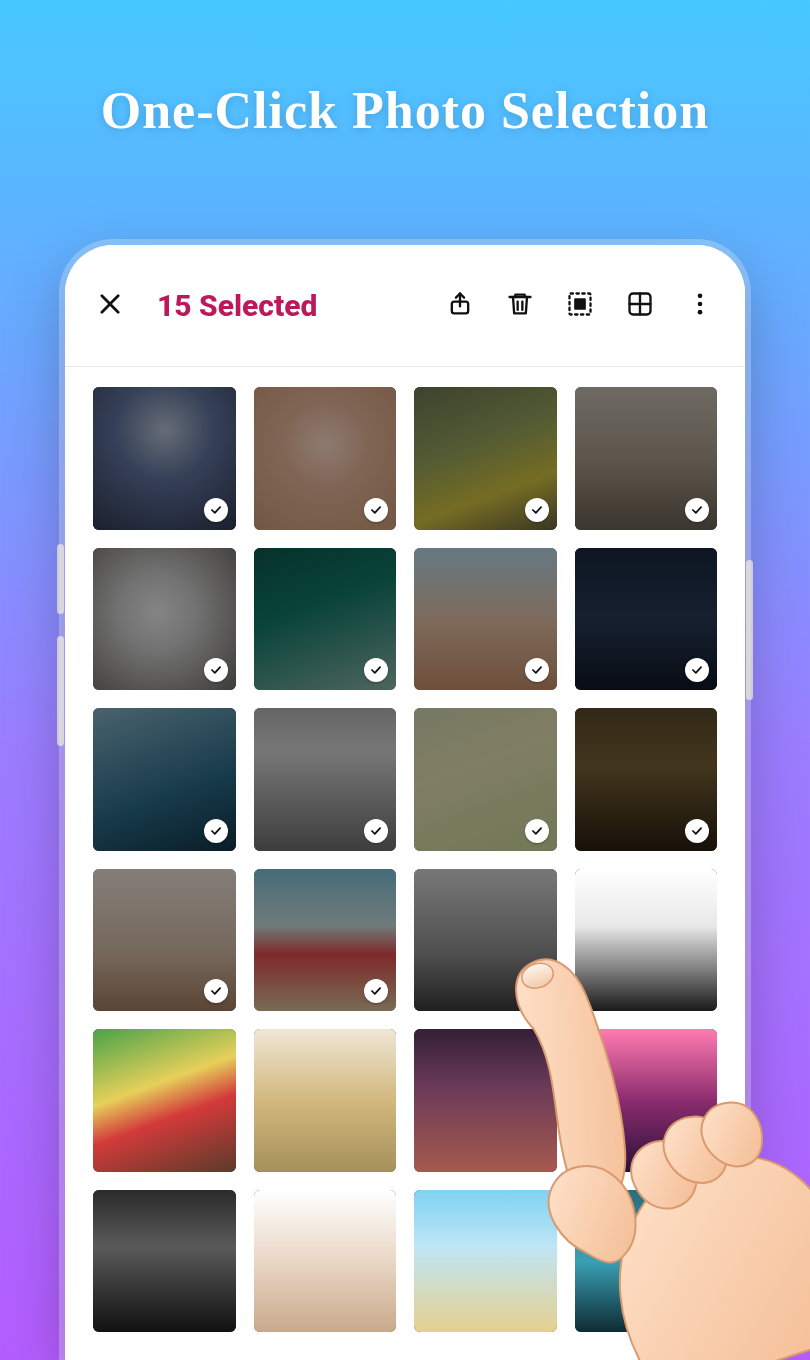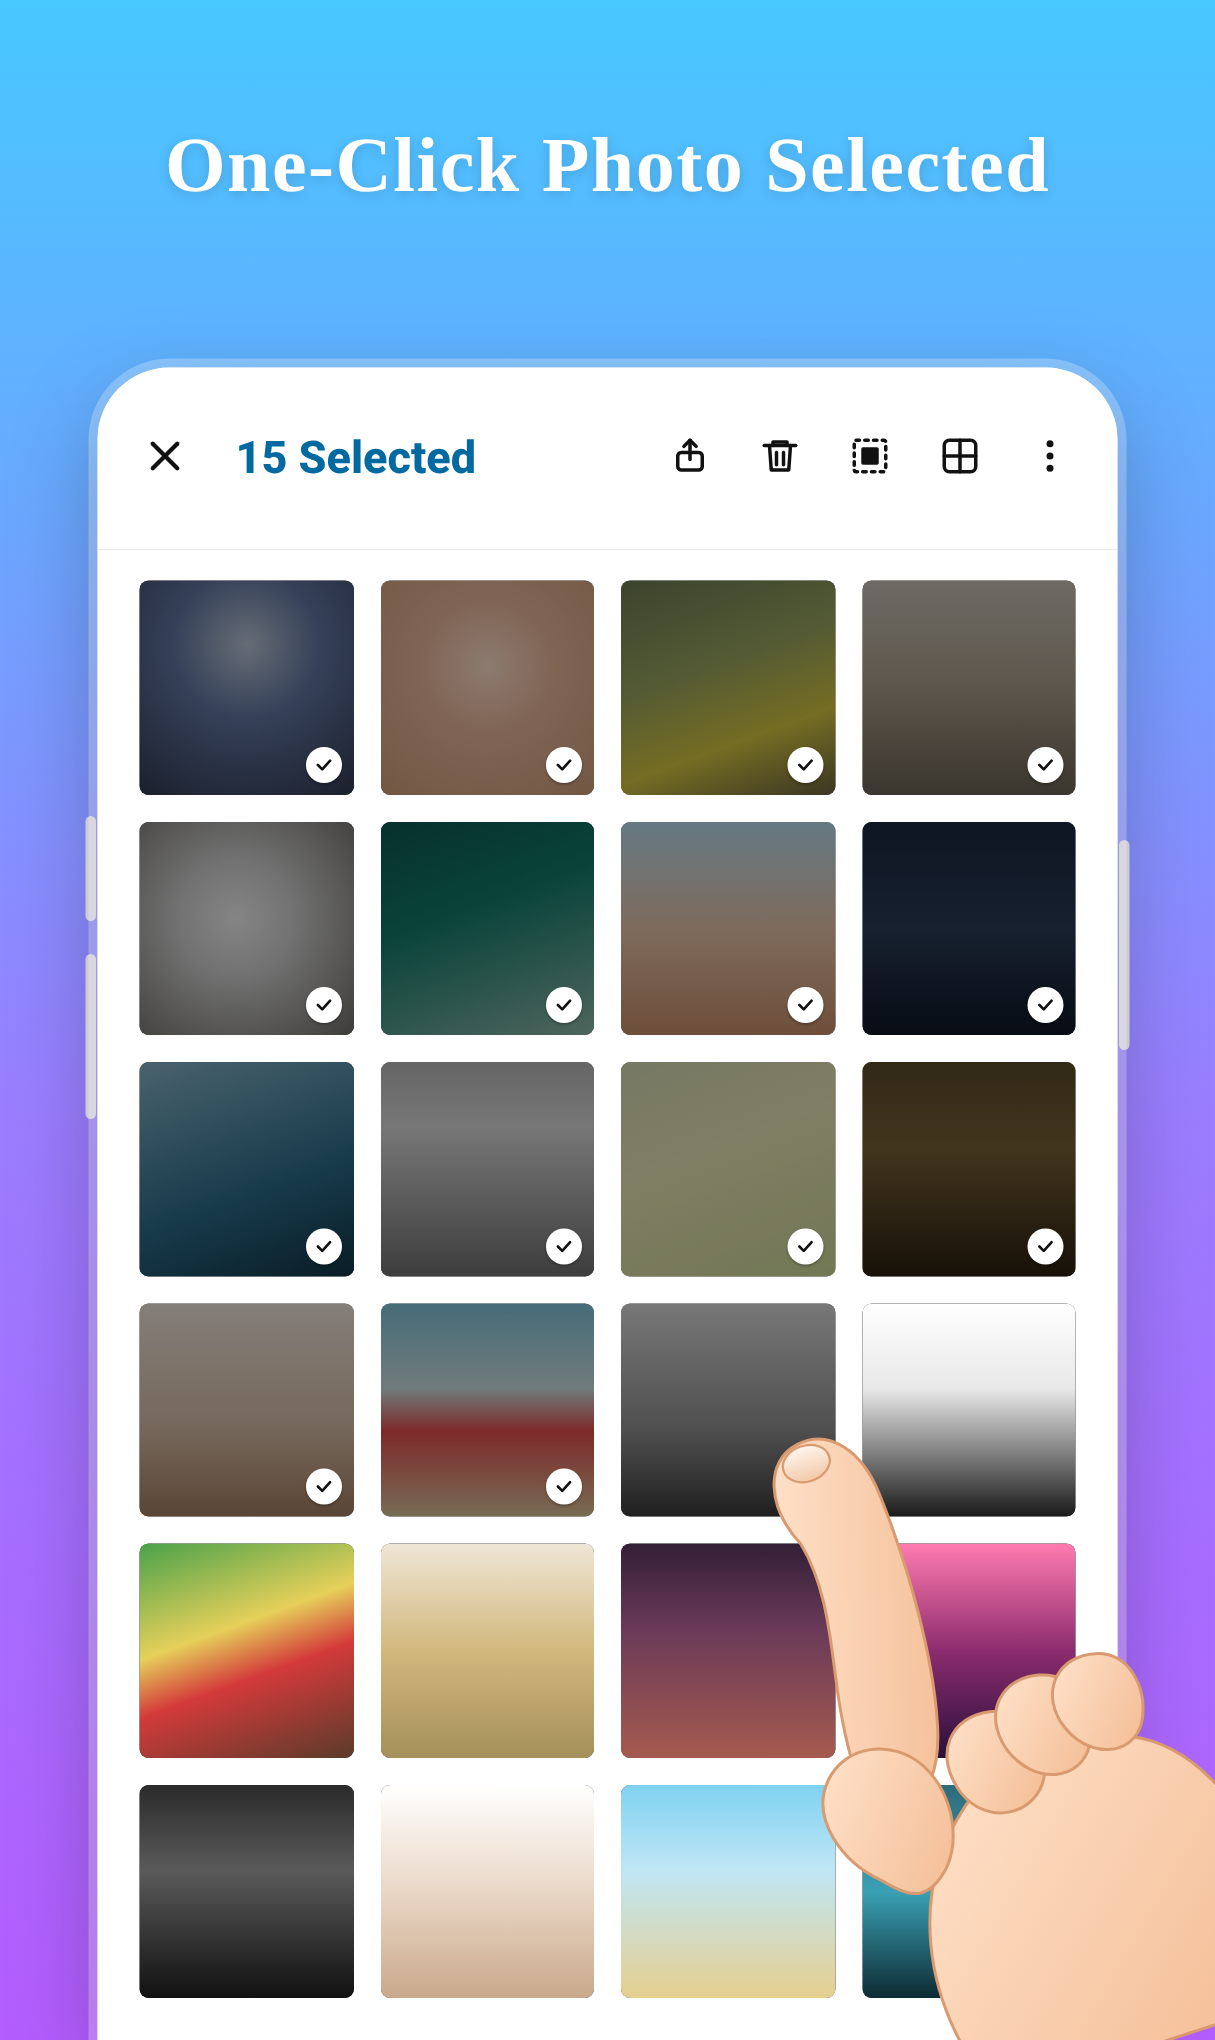--- a/index.html
+++ b/index.html
@@ -34,21 +34,21 @@
     position: absolute; left: 0; right: 0; top: 0;
     height: 122px; padding: 0 18px;
     display: flex; align-items: center; gap: 6px;
     background: #ffffff;
     border-bottom: 1px solid #e9e9ef;
   }
   .toolbar .icon-btn {
     width: 54px; height: 54px; display: flex; align-items: center; justify-content: center;
     border: none; background: transparent; color: #111; cursor: pointer;
   }
-  .toolbar .title { font-size: 30px; font-weight: 800; color: #0369a1; margin-left: 14px; margin-right: auto; }
+  .toolbar .title { font-size: 30px; font-weight: 800; color: #be185d; margin-left: 14px; margin-right: auto; }
   .grid-wrap {
     position: absolute; left: 0; right: 0; top: 122px; bottom: 0;
     padding: 20px 28px 0 28px;
     overflow: hidden;
     background: #fff;
   }
   .grid {
     display: grid; grid-template-columns: repeat(4, 1fr); gap: 18px;
   }
   .thumb {
@@ -91,21 +91,21 @@
   .p20 { background: linear-gradient(180deg,#ff7bb0 0%, #8c2c6e 50%, #2a103a 100%); }
   .p21 { background: linear-gradient(180deg,#2a2a2a 0%, #5a5a5a 40%, #111 100%); }
   .p22 { background: linear-gradient(180deg,#ffffff 0%, #e9d7c6 50%, #c9a98b 100%); }
   .p23 { background: linear-gradient(180deg,#7fd2f1 0%, #bfe6f5 40%, #e6cf8e 100%); }
   .p24 { background: linear-gradient(180deg,#2e6b7a 0%, #3aa0b5 50%, #0e2b33 100%); }
 </style>
 </head>
 <body>
 
 <div class="stage">
-  <div class="hero-title">One-Click Photo Selected</div>
+  <div class="hero-title">One-Click Photo Selection</div>
 
   <div class="side-btn side-left-1"></div>
   <div class="side-btn side-left-2"></div>
   <div class="side-btn side-right"></div>
 
   <div class="phone">
 
     <div class="toolbar">
       <button class="icon-btn" aria-label="Close">
         <span>

